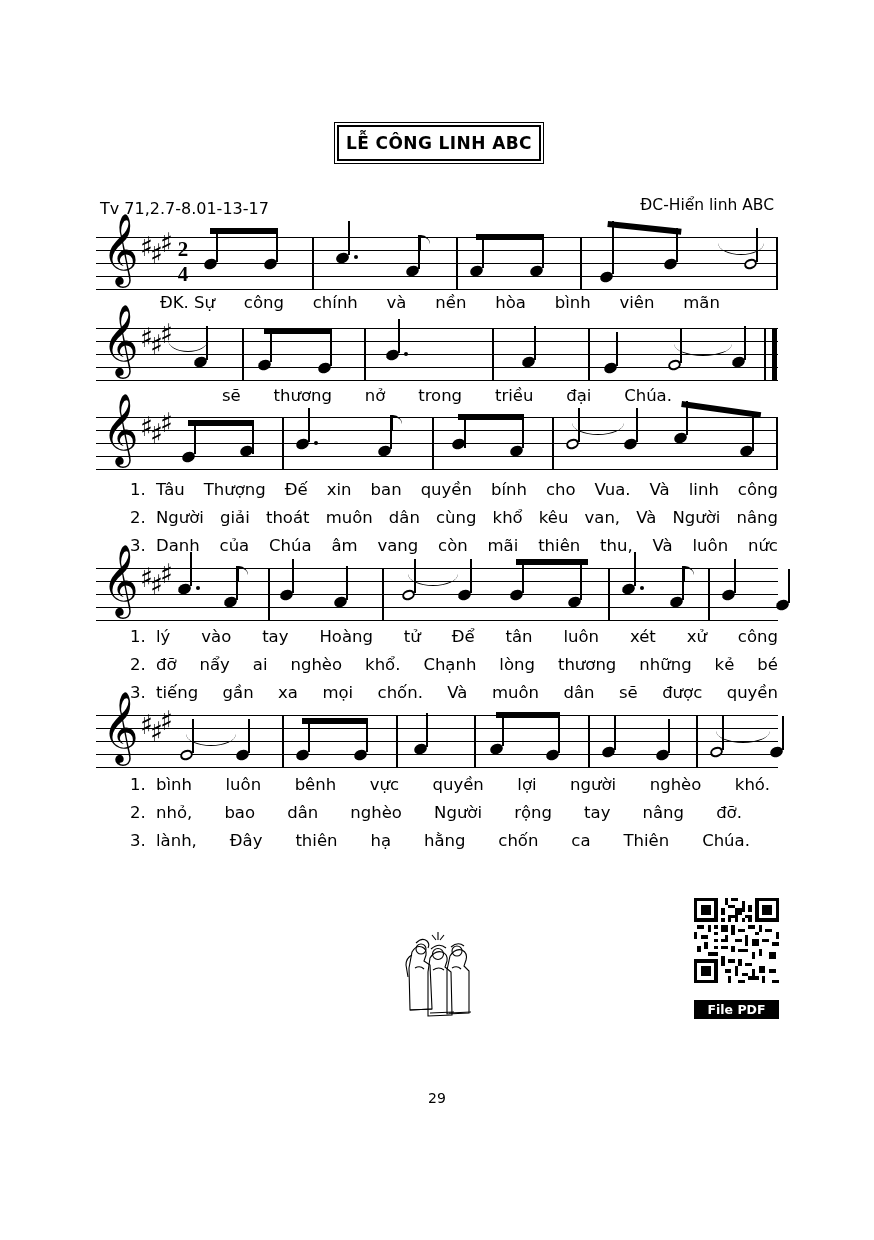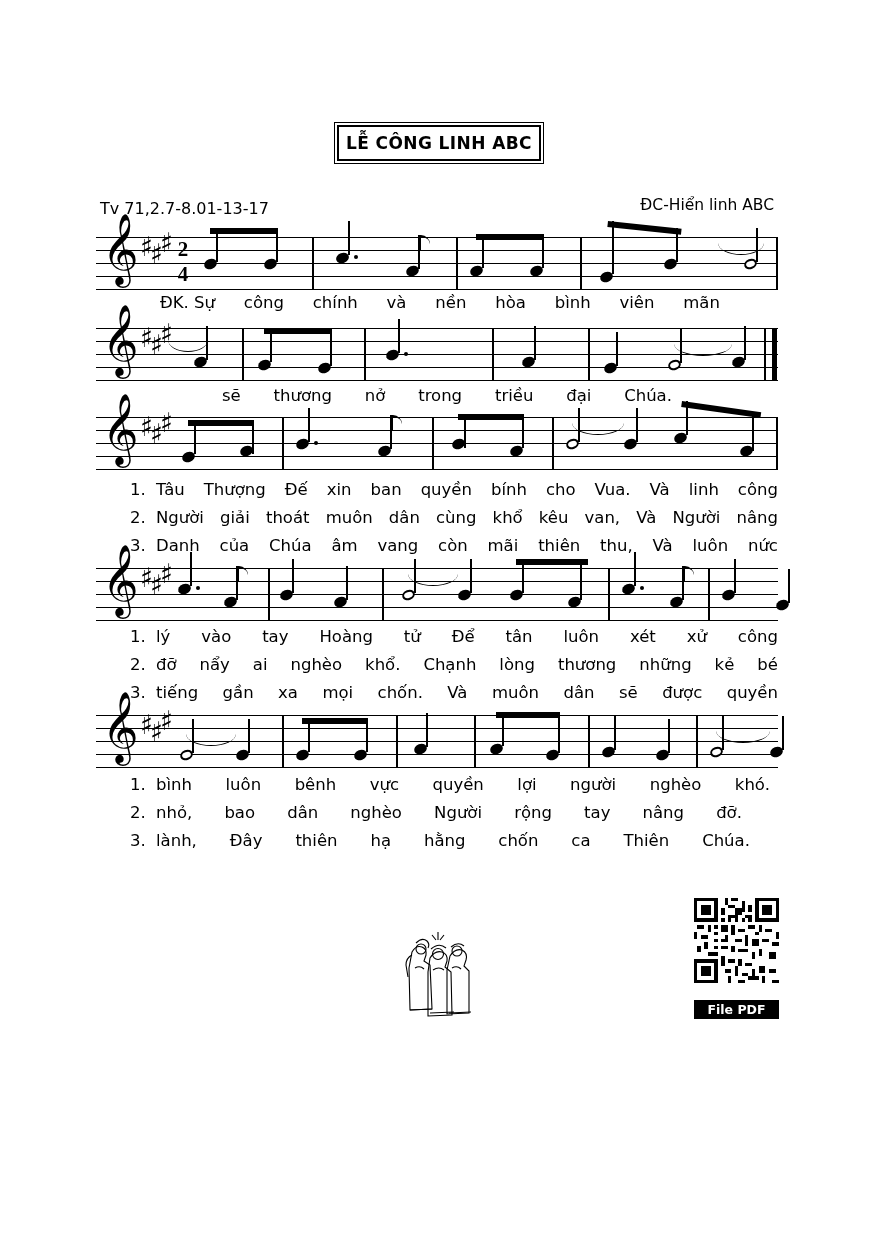--- a/index.html
+++ b/index.html
@@ -826,14 +826,15 @@
         <rect x="23" y="24" width="2" height="1"></rect>
         <rect x="8" y="12" width="1" height="1"></rect>
           <rect x="18" y="10" width="1" height="1"></rect>
       </g>
     </svg>
   </div>
   <div class="qr-label">
     <span>File PDF</span>
   </div>
 
+  <div class="pagenum">29</div>
 
 </div>
 
 </body></html>

